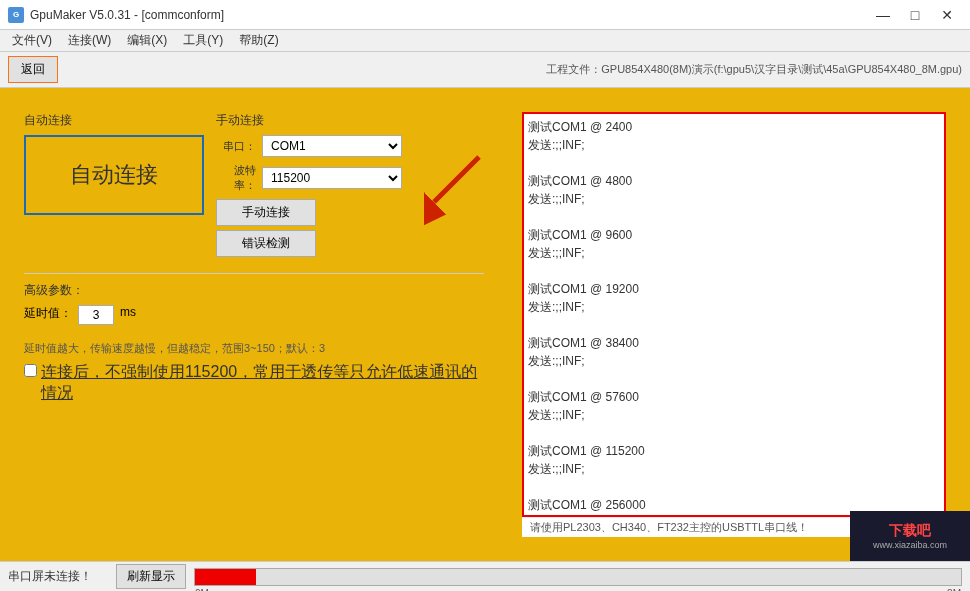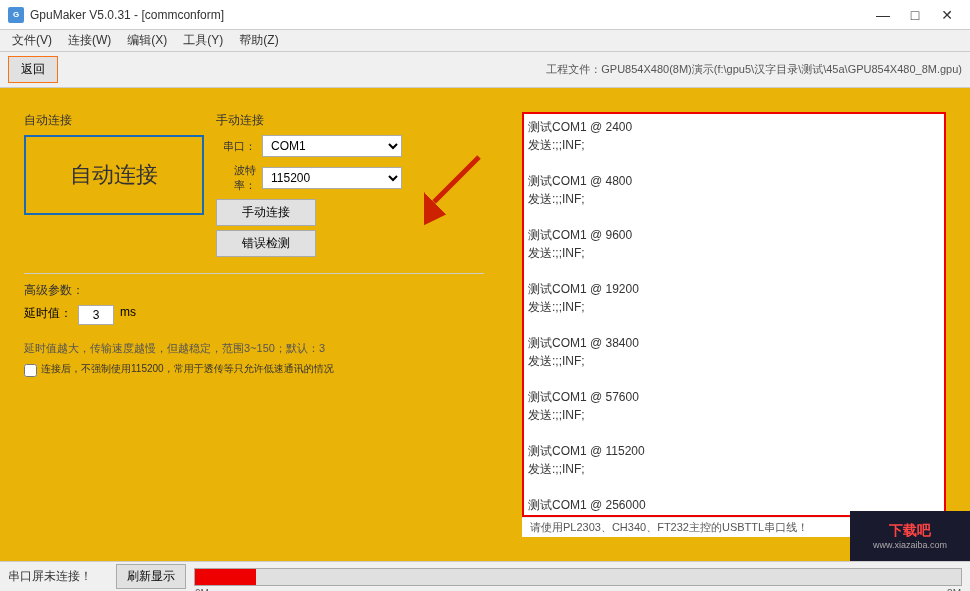--- a/index.html
+++ b/index.html
@@ -204,22 +204,23 @@
     .checkbox-row {
       display: flex;
       align-items: flex-start;
       gap: 4px;
       margin-top: 6px;
     }
     .checkbox-row input[type=checkbox] {
       margin-top: 2px;
     }
     .checkbox-label {
-      font-size: 10px;
-      color: #333;
+      font-size: 16px;
+      color: #333;
+      text-decoration: underline;
     }
 
     
     .right-panel {
       flex: 1;
       border: 2px solid #e00;
       padding: 4px;
       overflow-y: auto;
       font-size: 12px;
       color: #333;

